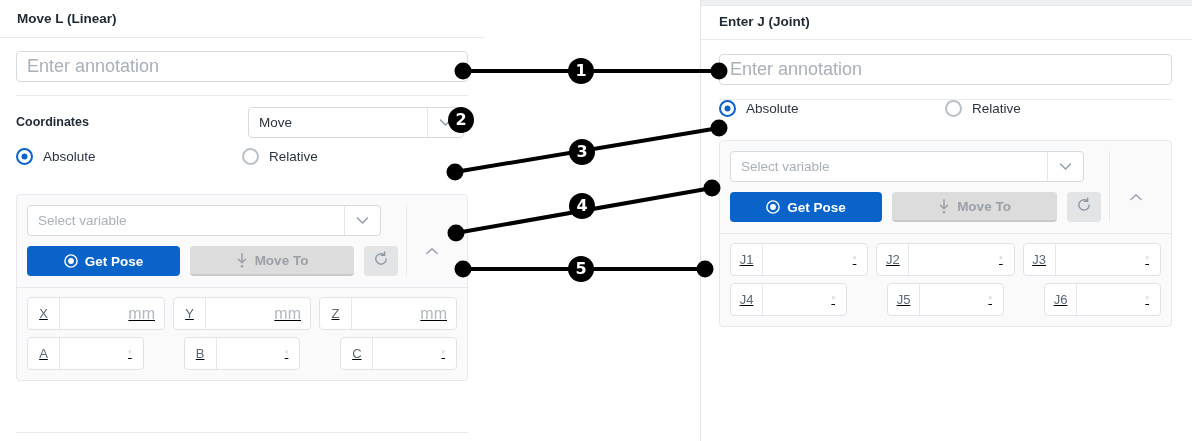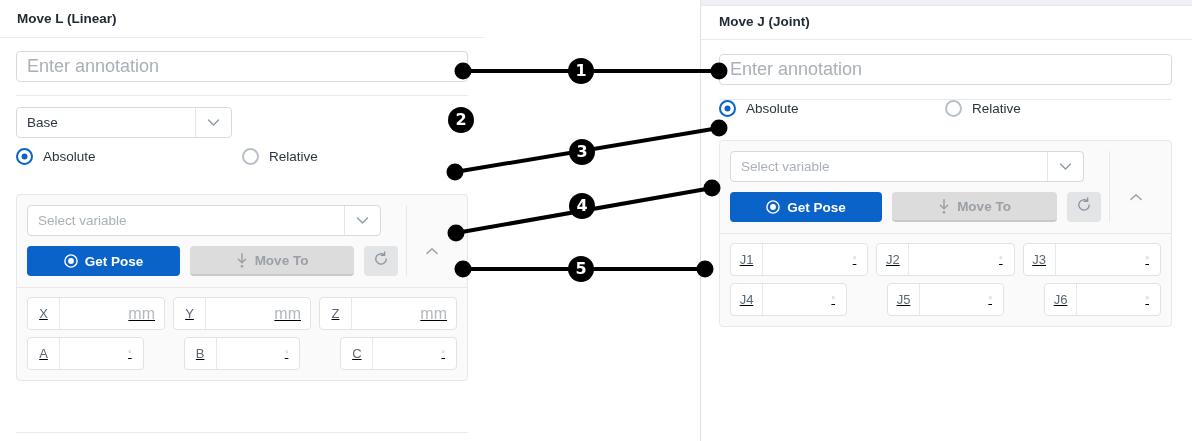--- a/index.html
+++ b/index.html
@@ -272,22 +272,23 @@
 
     <div class="panel-body">
 
       <div class="annot-wrap">
         <input class="text-input" type="text" placeholder="Enter annotation" style="">
       </div>
 
       <div class="hr-light"></div>
 
       <div class="coord-row">
+        <div class="coord-label">Coordinates</div>
         <div class="select-box">
-          <div class="select-value">Base</div>
+          <div class="select-value">Move</div>
           <div class="select-caret">
             <svg width="13" height="9" viewBox="0 0 13 9" fill="none">
               <path d="M1.5 2 L6.5 7 L11.5 2" stroke="#8e9aa6" stroke-width="1.4" stroke-linecap="round" stroke-linejoin="round"></path>
             </svg>
           </div>
         </div>
       </div>
 
       <div class="radio-row">
         <div class="radio-item first">
@@ -388,21 +389,21 @@
       </div>
 
     </div>
 
     <div class="bottom-rule" style="top:432px;"></div>
   </div>
 
   <div class="panel" id="panel-right">
 
     <div class="panel-topstrip"></div>
-    <div class="panel-title">Move J (Joint)</div>
+    <div class="panel-title">Enter J (Joint)</div>
     <div class="panel-divider"></div>
 
     <div class="panel-body">
 
       <div class="annot-wrap">
         <input class="text-input" type="text" placeholder="Enter annotation" style="">
       </div>
 
       <div class="hr-light"></div>
 

